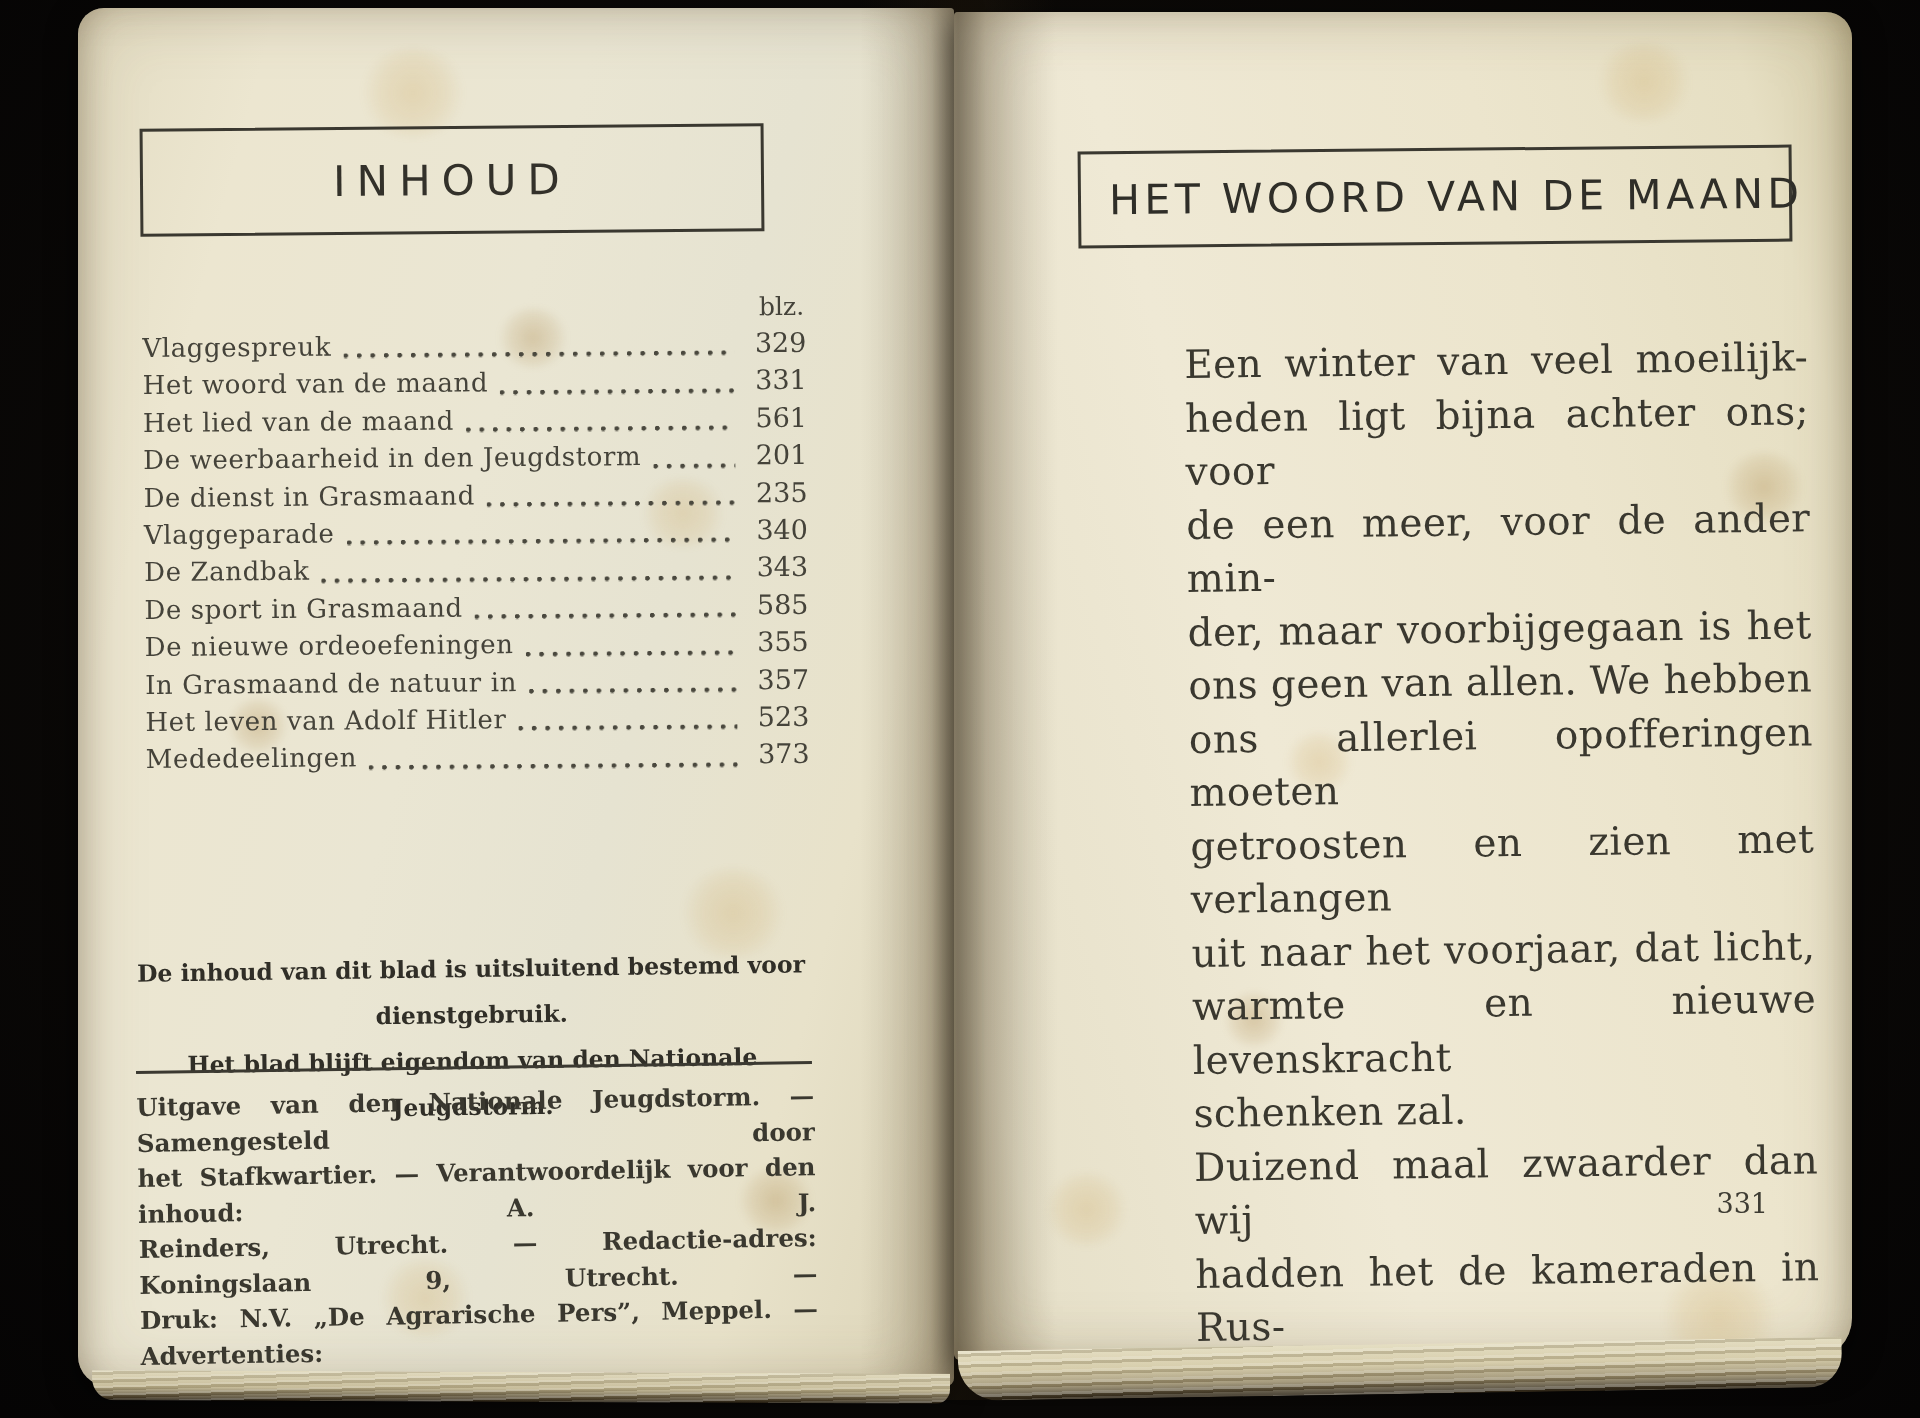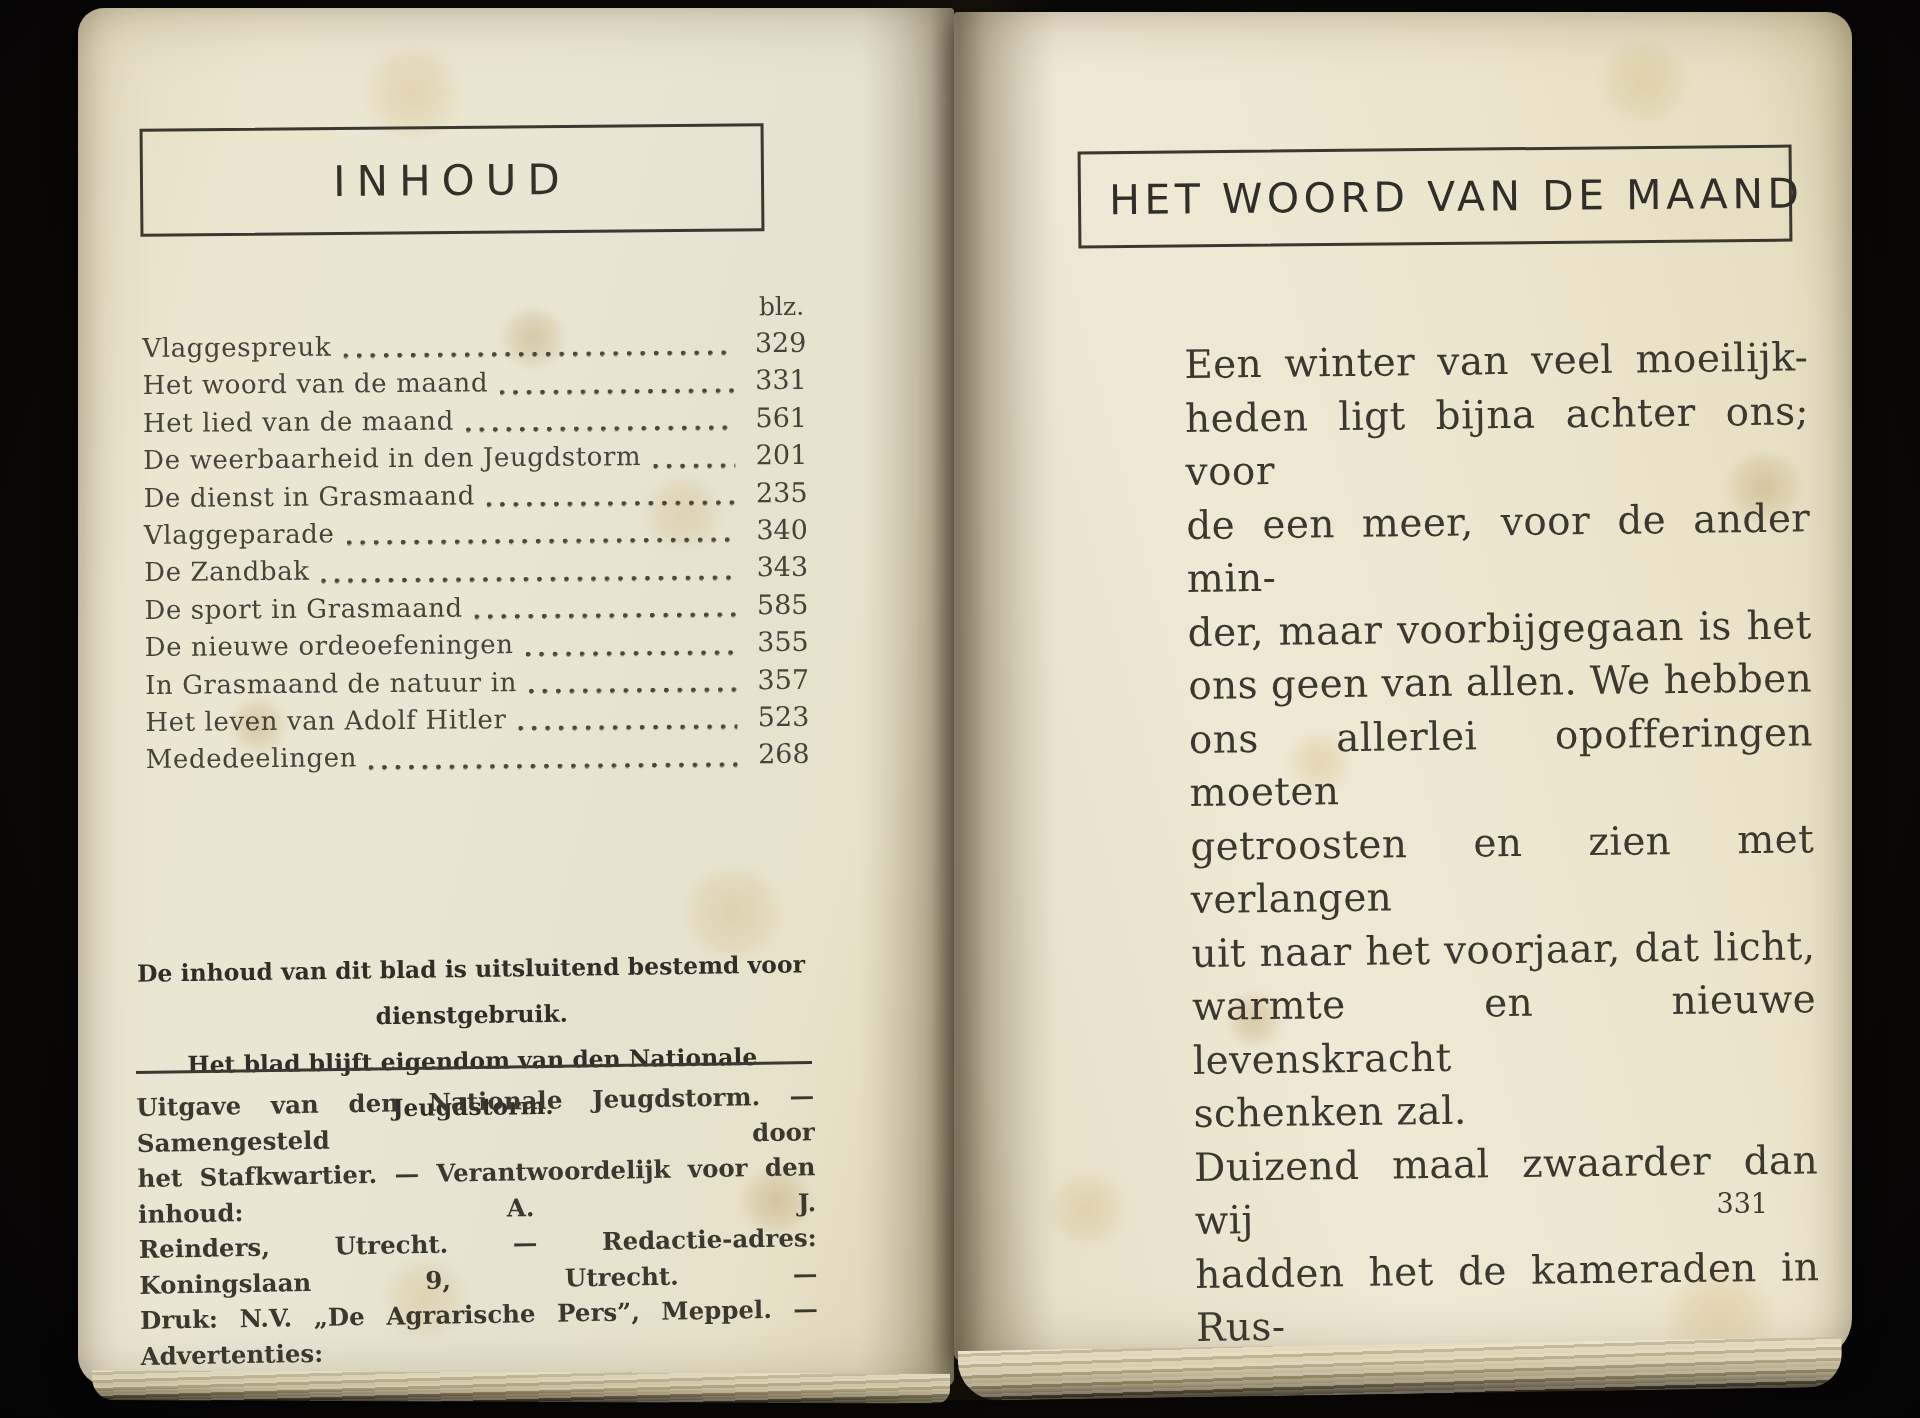--- a/index.html
+++ b/index.html
@@ -168,21 +168,21 @@
         <span class="toc-page">357</span>
       </div>
       <div class="toc-row">
         <span class="toc-label">Het leven van Adolf Hitler</span>
         <span class="toc-dots"></span>
         <span class="toc-page">523</span>
       </div>
       <div class="toc-row">
         <span class="toc-label">Mededeelingen</span>
         <span class="toc-dots"></span>
-        <span class="toc-page">268</span>
+        <span class="toc-page">373</span>
       </div>
     </div>
 
     <div class="notice">
       <div>De inhoud van dit blad is uitsluitend bestemd voor dienstgebruik.</div>
       <div>Het blad blijft eigendom van den Nationale Jeugdstorm.</div>
     </div>
 
     <div class="rule"></div>
 

